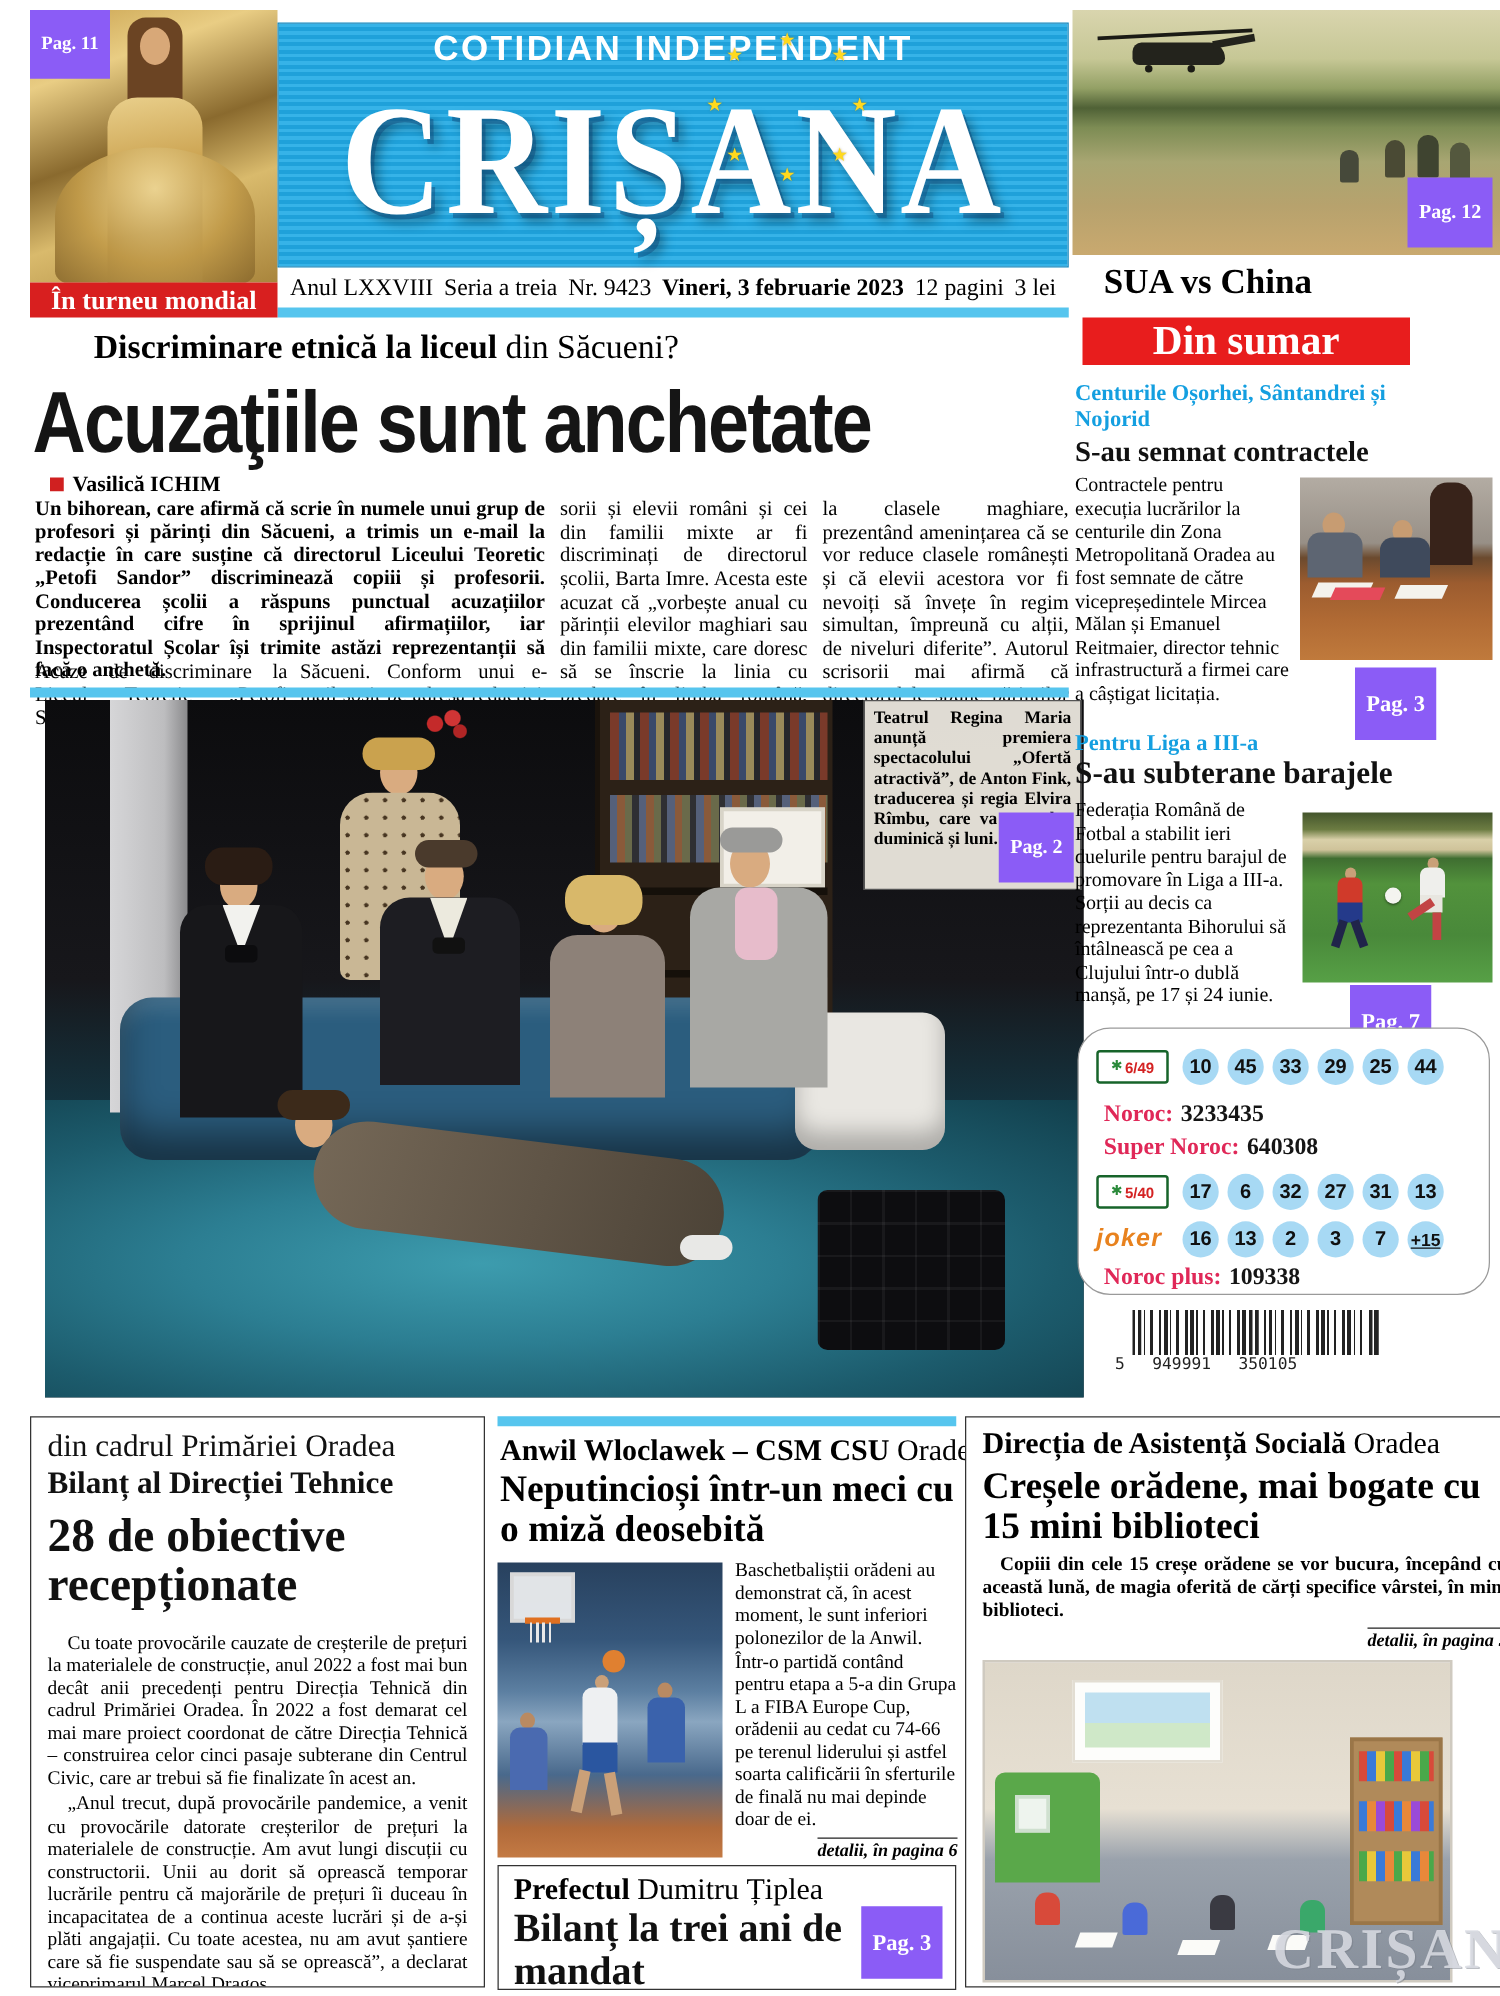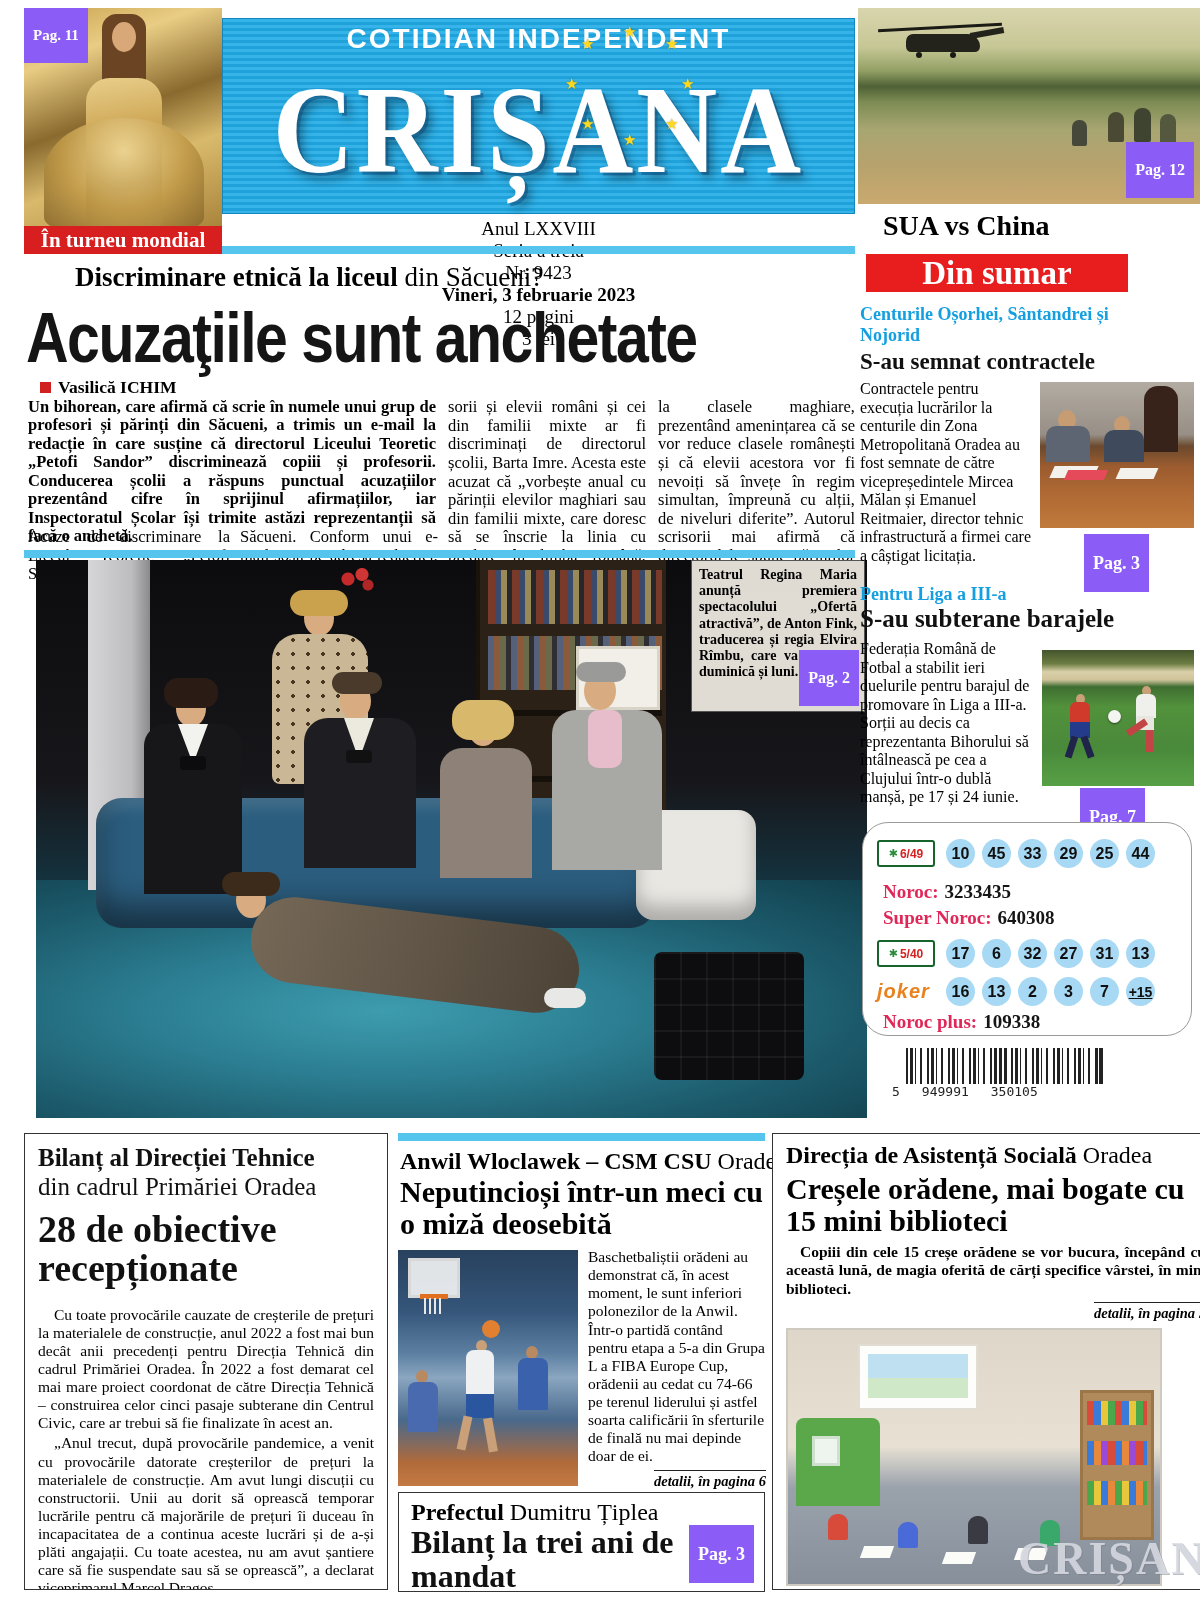--- a/index.html
+++ b/index.html
@@ -15,21 +15,21 @@
 
   
   .masthead { background:repeating-linear-gradient(180deg,#36b3e8 0 3px,#1fa1da 3px 6px);
               border:1px solid #1387bd; text-align:center; }
   .tagline { color:#fff; font-family:"Liberation Sans",sans-serif; font-weight:bold;
              font-size:28px; letter-spacing:2px; padding-top:4px; position:relative; z-index:3; }
   .np-title { color:#fff; font-weight:bold; font-size:112px; letter-spacing:3px; line-height:1.28;
               transform:scaleY(1.12); transform-origin:50% 30%;
               text-shadow:3px 3px 0 rgba(15,70,120,.45), 6px 6px 9px rgba(0,0,0,.35); position:relative; z-index:2; }
   .star { position:absolute; color:#ffd91e; font-size:15px; z-index:4; text-shadow:0 0 2px rgba(120,90,0,.6); }
-  .info-row { display:flex; align-items:center; justify-content:space-between; font-size:19px; padding:0 10px;flex-direction:column; }
+  .info-row { display:flex; align-items:center; justify-content:space-between; font-size:19px; padding:0 10px; }
   .bluebar { background:#56c5ee; }
 
   
   .lead-kicker { font-size:27px; }
   .lead-headline { font-family:"Liberation Sans",sans-serif; font-weight:bold; font-size:59px;
                    letter-spacing:-1.5px; white-space:nowrap; transform:scaleY(1.18); transform-origin:0 0; color:#151515; }
   .byline { font-weight:bold; font-size:17.5px; }
   .bullet { display:inline-block; width:11px; height:11px; background:#d02020; margin-right:7px; }
   .bodytext { font-size:16.5px; line-height:1.13; }
   .lead-bold { font-weight:bold; font-size:16.5px; line-height:1.12; }
@@ -293,22 +293,22 @@
       <div class="guard" style="left:195px;"></div>
     </div>
     <div class="bdigits">
       <span>5</span>
       <span>949991</span>
       <span>350105</span>
     </div>
   </div>
 
   <div class="abs boxed" style="left:24px;top:1133px;width:364px;height:457px;padding:10px 13px;overflow:hidden;">
+    <div class="bkicker">din cadrul Primăriei Oradea</div>
     <div class="bkicker" style="font-weight:bold;">Bilanț al Direcției Tehnice</div>
-    <div class="bkicker">din cadrul Primăriei Oradea</div>
     <div class="bheadline" style="margin:8px 0 10px;">28 de obiective recepționate</div>
     <div class="btext just" style="text-indent:16px;">Cu toate provocările cauzate de creșterile de prețuri la materialele de construcție, anul 2022 a fost mai bun decât anii precedenți pentru Direcția Tehnică din cadrul Primăriei Oradea. În 2022 a fost demarat cel mai mare proiect coordonat de către Direcția Tehnică – construirea celor cinci pasaje subterane din Centrul Civic, care ar trebui să fie finalizate în acest an.</div>
     <div class="btext just" style="text-indent:16px;margin-top:2px;">„Anul trecut, după provocările pandemice, a venit cu provocările datorate creșterilor de prețuri la materialele de construcție. Am avut lungi discuții cu constructorii. Unii au dorit să oprească temporar lucrările pentru că majorările de prețuri îi duceau în incapacitatea de a continua aceste lucrări și de a-și plăti angajații. Cu toate acestea, nu am avut șantiere care să fie suspendate sau să se oprească”, a declarat viceprimarul Marcel Dragoș.</div>
 
   </div>
 
   <div class="abs bluebar" style="left:398px;top:1133px;width:367px;height:8px;"></div>
   <div class="abs" style="left:400px;top:1148px;font-size:24px;">
     <b>Anwil Wloclawek – CSM CSU</b><span> Oradea</span>
   </div>

